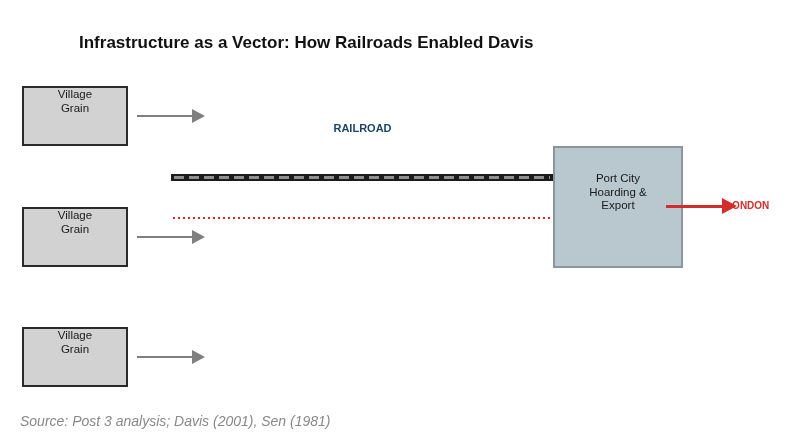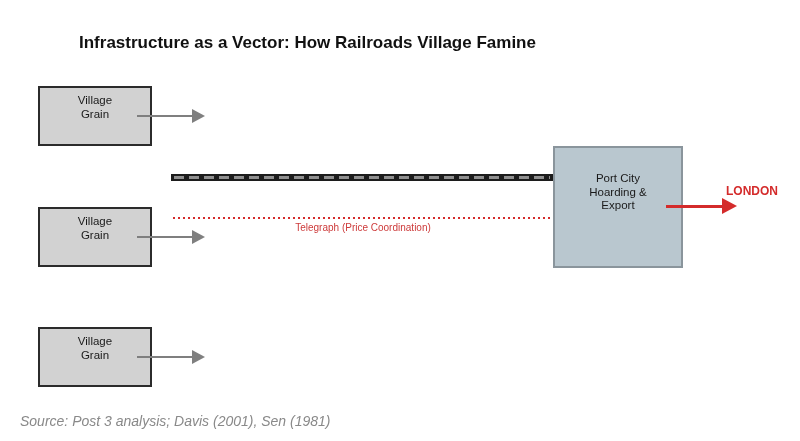--- a/index.html
+++ b/index.html
@@ -17,29 +17,27 @@
     left: 79px;
     top: 33px;
     font-size: 17px;
     font-weight: bold;
     color: #111111;
     white-space: nowrap;
   }
   .village-node {
     position: absolute;
     left: 22px;
-    width: 114px;
+    width: 106px;
     height: 60px;
     background: #d2d2d2;
     border: 2px solid #2b2b2b;
     display: flex;
     justify-content: center;
     align-items: flex-start;
-    padding-top: 6px;
-    margin-left: 16px;
   }
   .node-label {
     font-size: 11.5px;
     line-height: 13.5px;
     color: #1a1a1a;
     text-align: center;
     white-space: pre-line;
   }
   .port-node {
     position: absolute;
@@ -127,42 +125,42 @@
     top: 198px;
     width: 0;
     height: 0;
     border-top: 8px solid transparent;
     border-bottom: 8px solid transparent;
     border-left: 15px solid #d42b2b;
   }
   .london-label {
     position: absolute;
     left: 726px;
-    top: 184px;
-    font-size: 12px;
+    top: 200px;
+    font-size: 10px;
     font-weight: bold;
     color: #d42b2b;
     white-space: nowrap;
   }
   .source-note {
     position: absolute;
     left: 20px;
     top: 413px;
     font-size: 14px;
     font-style: italic;
     color: #898989;
     white-space: nowrap;
   }
 </style>
 </head>
 <body>
 
 <div class="canvas">
 
-  <div class="title">Infrastructure as a Vector: How Railroads Village Famine</div>
+  <div class="title">Infrastructure as a Vector: How Railroads Enabled Davis</div>
 
   <div class="village-node" style="top: 86px;">
     <div class="node-label">Village
 Grain</div>
   </div>
   <div class="arrow-shaft" style="top: 115px;"></div>
   <div class="arrow-head" style="top: 109px;"></div>
 
   <div class="village-node" style="top: 207px;">
     <div class="node-label">Village
@@ -171,26 +169,26 @@
   <div class="arrow-shaft" style="top: 236px;"></div>
   <div class="arrow-head" style="top: 230px;"></div>
 
   <div class="village-node" style="top: 327px;">
     <div class="node-label">Village
 Grain</div>
   </div>
   <div class="arrow-shaft" style="top: 356px;"></div>
   <div class="arrow-head" style="top: 350px;"></div>
 
+  <div class="railroad-label">RAILROAD</div>
   <div class="railroad-track">
     <div class="dashes"></div>
   </div>
 
   <div class="telegraph-line"></div>
-  <div class="telegraph-label">Telegraph (Price Coordination)</div>
 
   <div class="port-node">
     <div class="node-label">Port City
 Hoarding &amp;
 Export</div>
   </div>
 
   <div class="export-shaft"></div>
   <div class="export-head"></div>
   <div class="london-label">LONDON</div>

